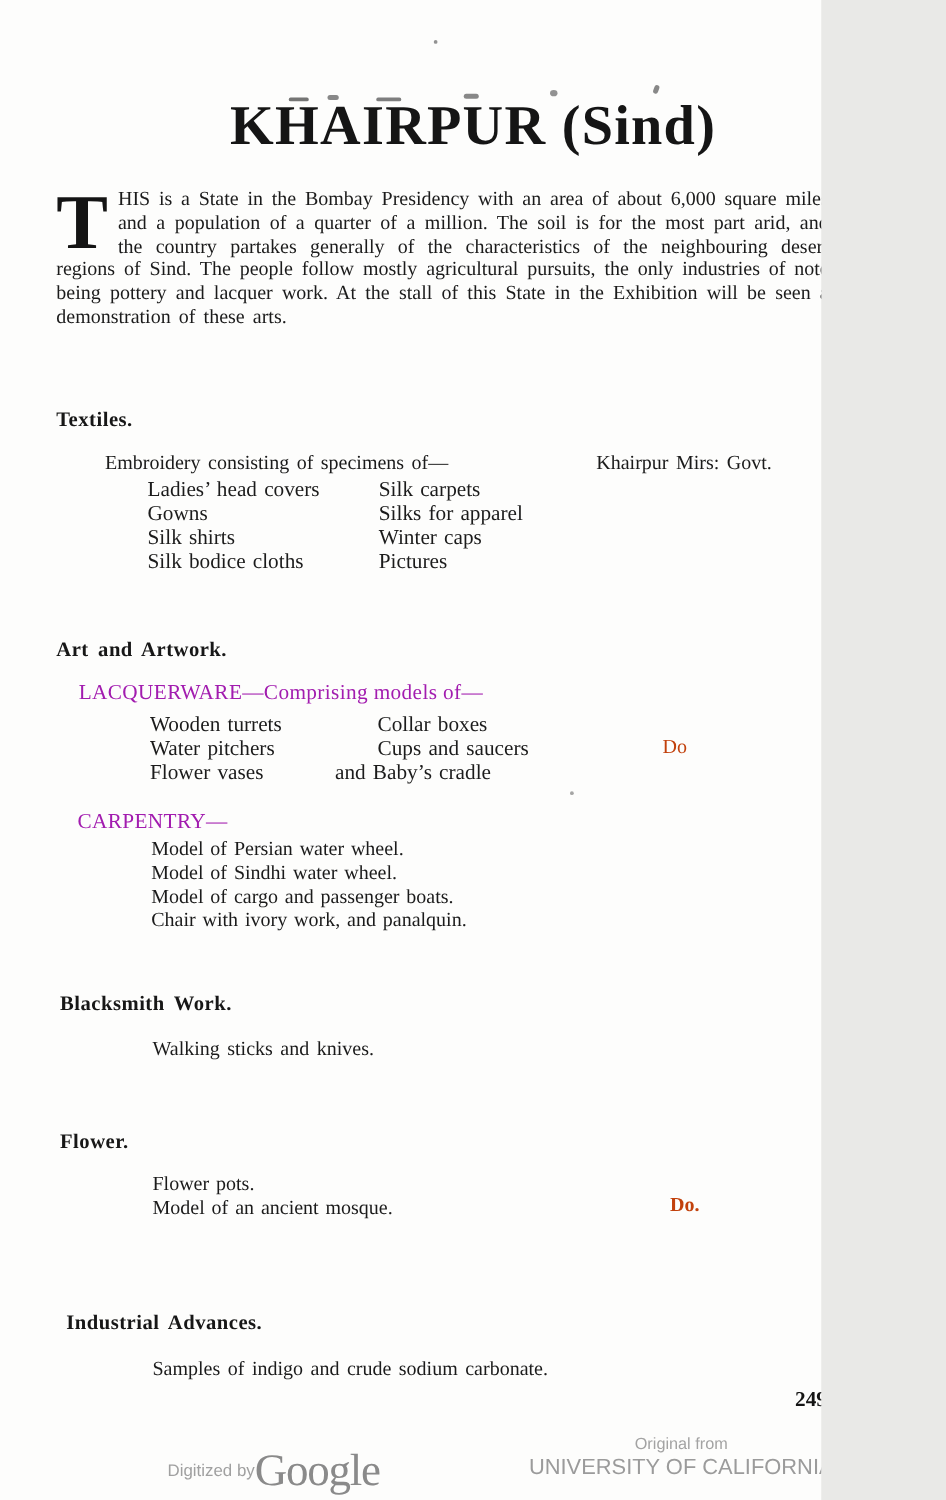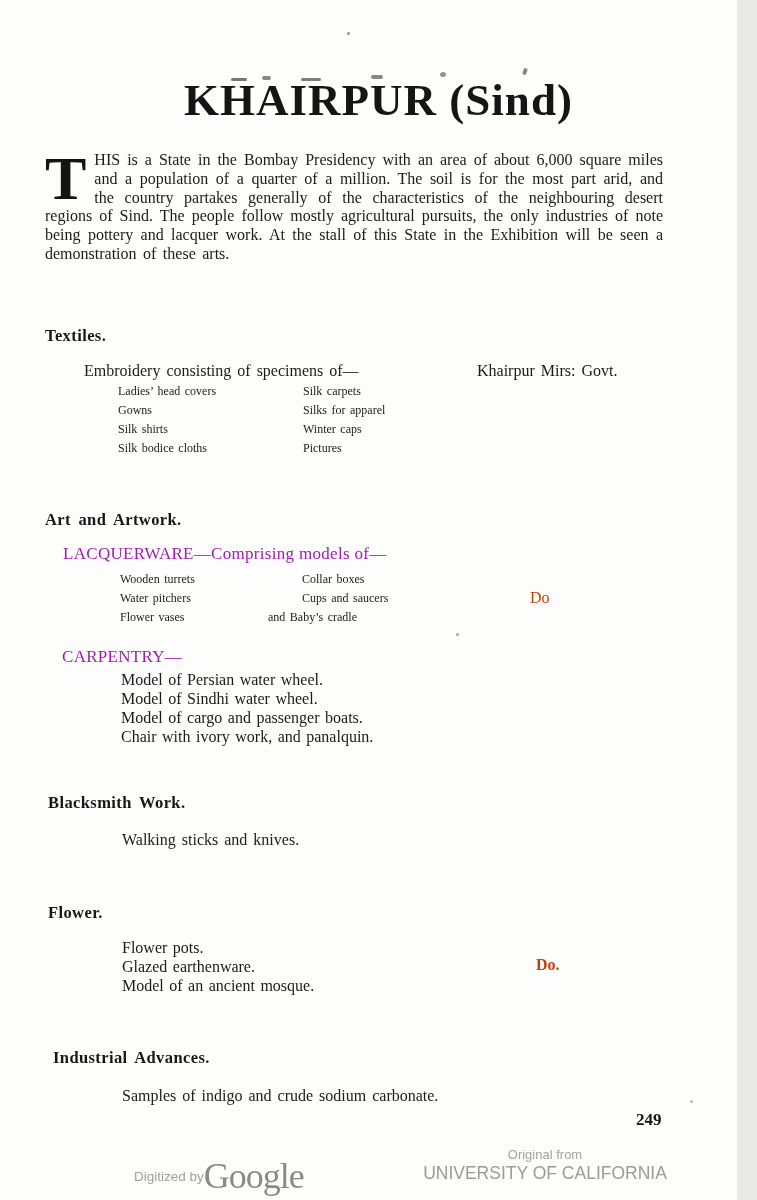--- a/index.html
+++ b/index.html
@@ -3,21 +3,21 @@
 <meta charset="utf-8">
 <style>
   * { margin: 0; padding: 0; box-sizing: border-box; }
   html, body { width: 757px; height: 1200px; }
   body {
     font-family: "Liberation Serif", serif;
     background: #e9e9e7;
   }
   .page {
     position: relative;
-    width: 737px;
+    width: 657px;
     height: 1200px;
     background: #fdfdfc;
     color: #1b1b1b;
     overflow: hidden;
   }
   .abs { position: absolute; }
 
   
   .title {
     left: 0; top: 74px; width: 757px;
@@ -63,21 +63,21 @@
   .body-line {
     font-size: 16px;
     line-height: 19px;
     word-spacing: 2px;
     color: #1b1b1b;
   }
 
   
   .twocol {
     display: grid;
-    font-size: 12px;
+    font-size: 17px;
     line-height: 19px;
     word-spacing: 1.5px;
     color: #1b1b1b;
   }
   .twocol.textiles { grid-template-columns: 185px auto; }
   .twocol.lacquer  { grid-template-columns: 182px auto; }
   .hang { margin-left: -34px; }
 
   .plain-list { font-size: 16px; line-height: 19px; word-spacing: 1.5px; color: #1b1b1b; }
 
@@ -171,21 +171,20 @@
     <div>Model of cargo and passenger boats.</div>
     <div>Chair with ivory work, and panalquin.</div>
   </div>
 
   <div class="abs sec-head" style="left:48px;top:793px">Blacksmith Work.</div>
   <div class="abs body-line" style="left:122px;top:830px">Walking sticks and knives.</div>
 
   <div class="abs sec-head" style="left:48px;top:903px">Flower.</div>
   <div class="abs plain-list" style="left:122px;top:938px">
     <div>Flower pots.</div>
-    <div>Glazed earthenware.</div>
     <div>Model of an ancient mosque.</div>
   </div>
   <div class="abs ditto bold" style="left:536px;top:956px">Do.</div>
 
   <div class="abs sec-head" style="left:53px;top:1048px">Industrial Advances.</div>
   <div class="abs body-line" style="left:122px;top:1086px">Samples of indigo and crude sodium carbonate.</div>
 
   <div class="abs page-num" style="left:636px;top:1110px">249</div>
 
   <div class="abs footer-left">

